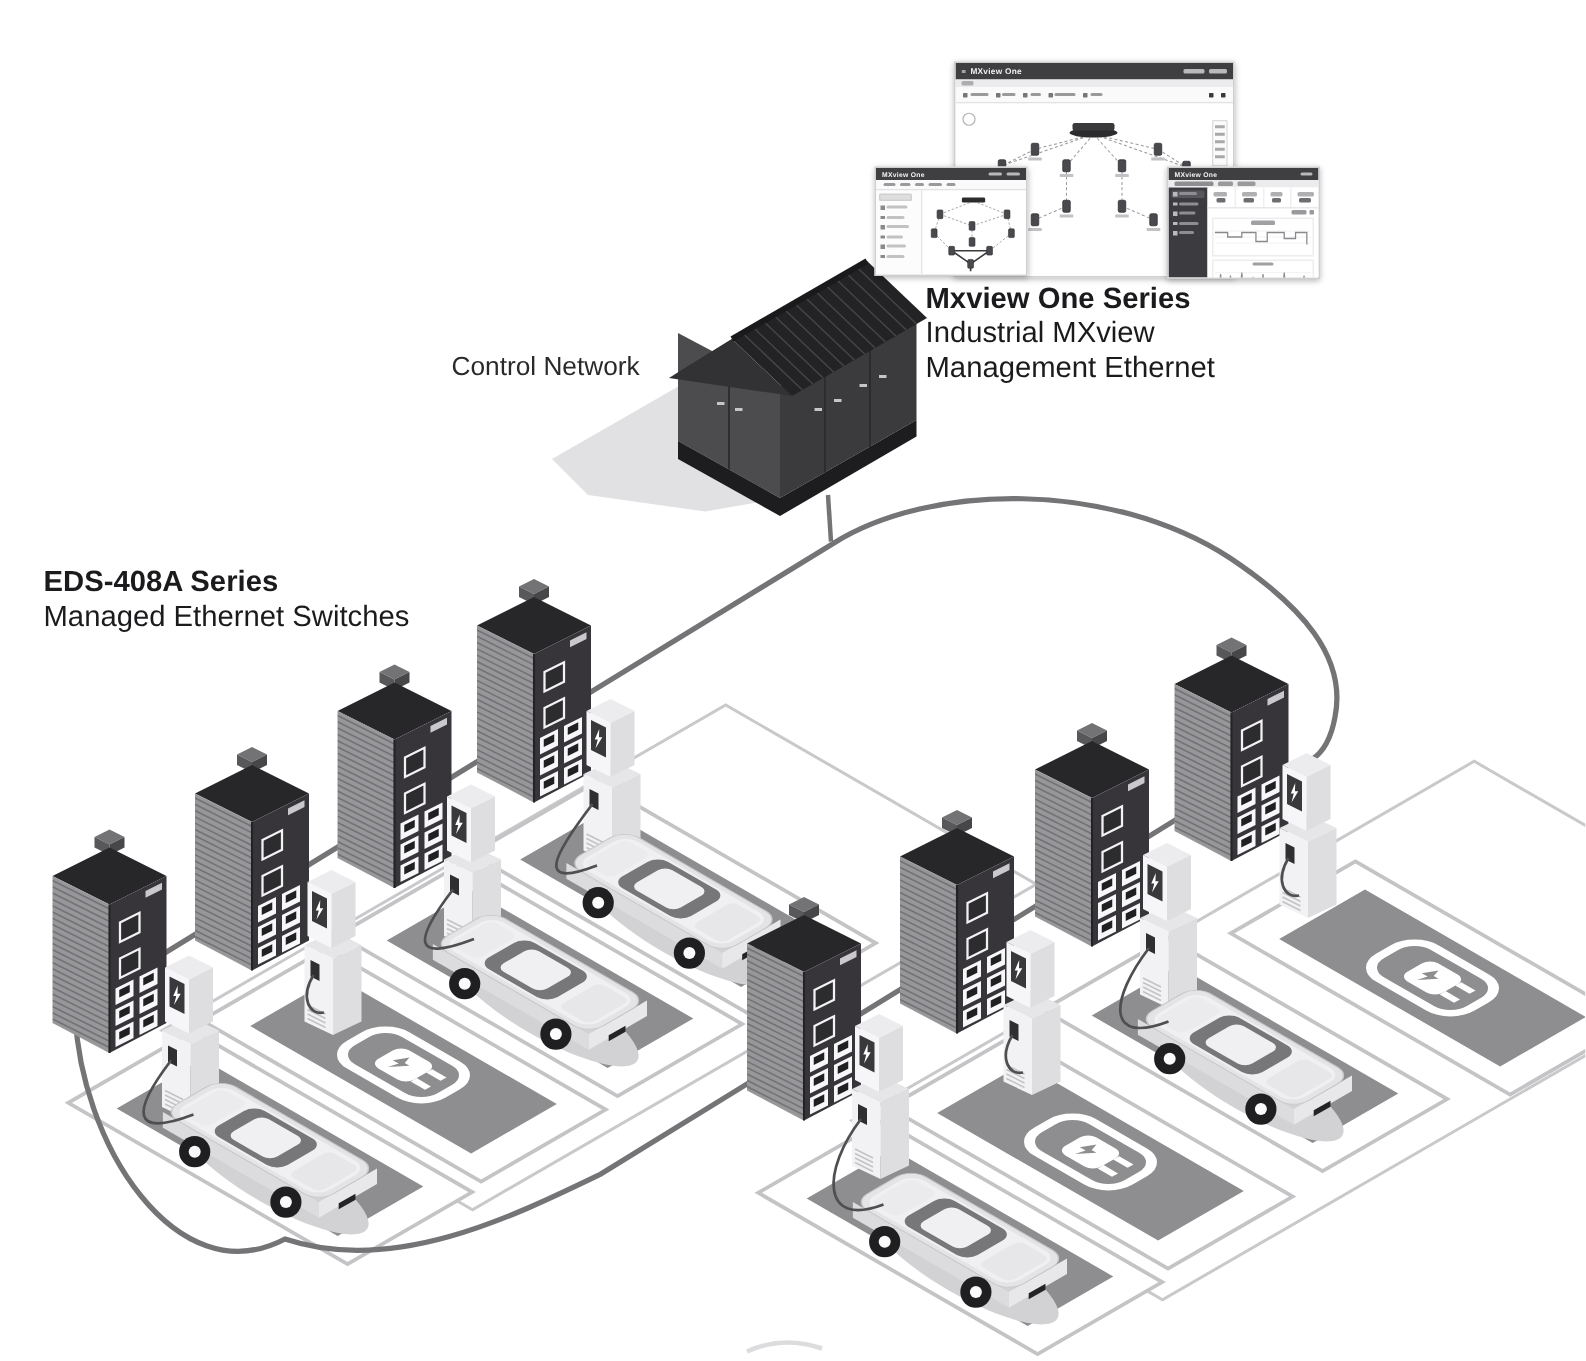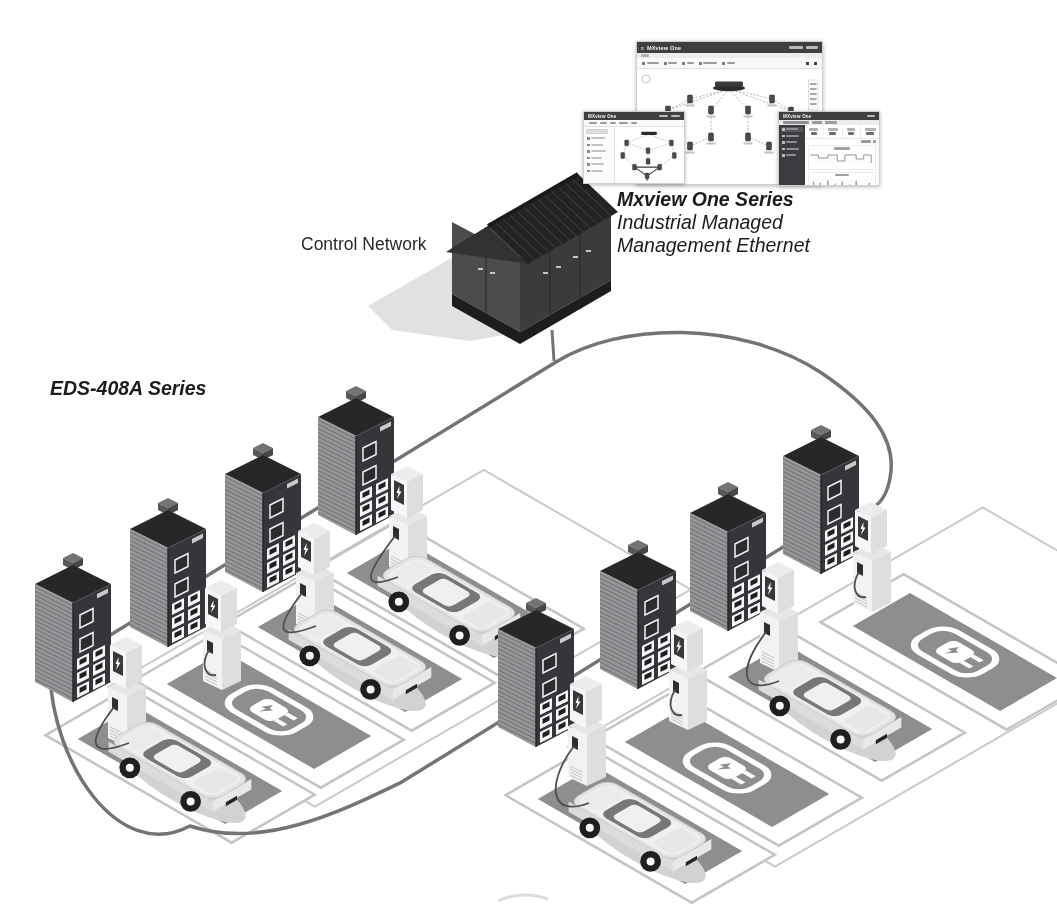--- a/index.html
+++ b/index.html
@@ -1,21 +1,21 @@
 <!DOCTYPE html>
 <html><head>
 <meta charset="utf-8">
 <style>
   html,body{margin:0;padding:0;background:#fff;}
   #stage{position:relative;width:1057px;height:907px;background:#ffffff;overflow:hidden;
          font-family:"Liberation Sans", sans-serif;color:#1b1b1d;}
   #scene{position:absolute;left:0;top:0;}
   .lbl{position:absolute;line-height:1.18;}
   .lbl b{font-weight:bold;}
-  .t-big{font-size:19.5px;font-style:italic;}
+  .t-big{font-size:19.5px;}
   .t-cab{font-size:17.5px;color:#2a2a2c;}
   
   .win{position:absolute;background:#fff;border:1px solid #cfcfd1;box-shadow:0 1px 4px rgba(0,0,0,.28);
        display:flex;flex-direction:column;overflow:hidden;}
   .win-h{background:#3f3f42;color:#f2f2f3;display:flex;align-items:center;gap:3px;
          padding:0 4px;flex:0 0 auto;overflow:hidden;}
   .win-h .ttl{font-size:5.5px;font-weight:bold;letter-spacing:.2px;white-space:nowrap;}
   .win-h .sp{flex:1;}
   .hbar{background:#b9b9bc;border-radius:1px;}
   .menurow{background:#ececee;flex:0 0 5px;display:flex;align-items:center;padding:0 4px;}
@@ -270,27 +270,28 @@
         <path d="M 395,536 C 369,570 356,593 398,577" stroke="#4f4f52" stroke-width="1.8" fill="none"></path>
         <path d="M 574,746 C 548,780 547,819 589,803" stroke="#4f4f52" stroke-width="1.8" fill="none"></path>
         <path d="M 675,690 c -9,15 -3,27 7,25" stroke="#4f4f52" stroke-width="1.8" fill="none"></path>
         <path d="M 766,632 C 740,666 737,697 779,681" stroke="#4f4f52" stroke-width="1.8" fill="none"></path>
         <path d="M 859,572 c -9,15 -3,27 7,25" stroke="#4f4f52" stroke-width="1.8" fill="none"></path>
       </g>
     </svg>
 
   <div class="lbl t-cab" style="left:301px;top:234px;">Control Network</div>
 
-  <div class="lbl t-big" style="left:50px;top:377px;">
+  <div class="lbl t-big" style="left:29px;top:377px;">
     <b>EDS-408A Series</b><br>
+    <span>Managed Ethernet Switches</span>
   </div>
 
   <div class="lbl t-big" style="left:617px;top:188px;">
     <b>Mxview One Series</b><br>
-    <span>Industrial Managed</span><br>
+    <span>Industrial MXview</span><br>
     <span>Management Ethernet</span>
   </div>
 
   <div class="win" style="left:636px;top:41px;width:185px;height:142px;">
     <div class="win-h" style="flex-basis:11px;">
       <span style="font-size:5px;">≡</span>
       <span class="ttl">MXview One</span>
       <span class="sp"></span>
       <span class="hbar" style="width:14px;height:3px;"></span>
       <span class="hbar" style="width:12px;height:3px;"></span>

